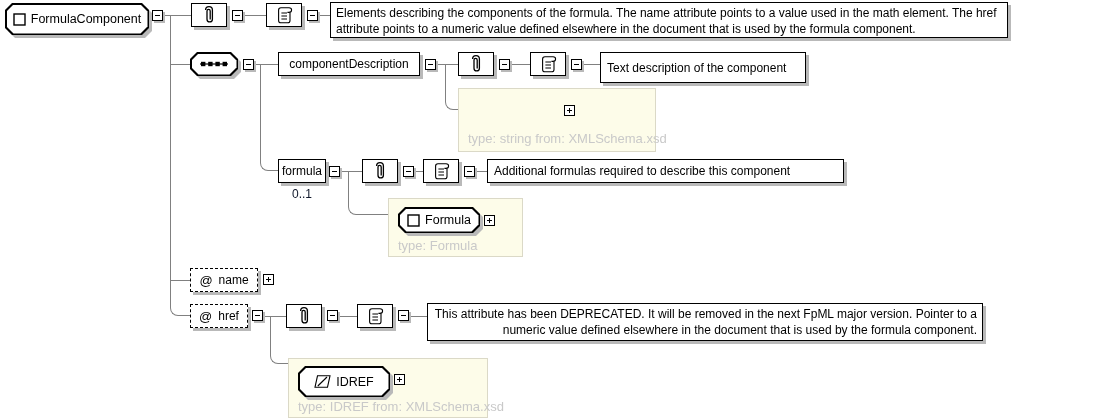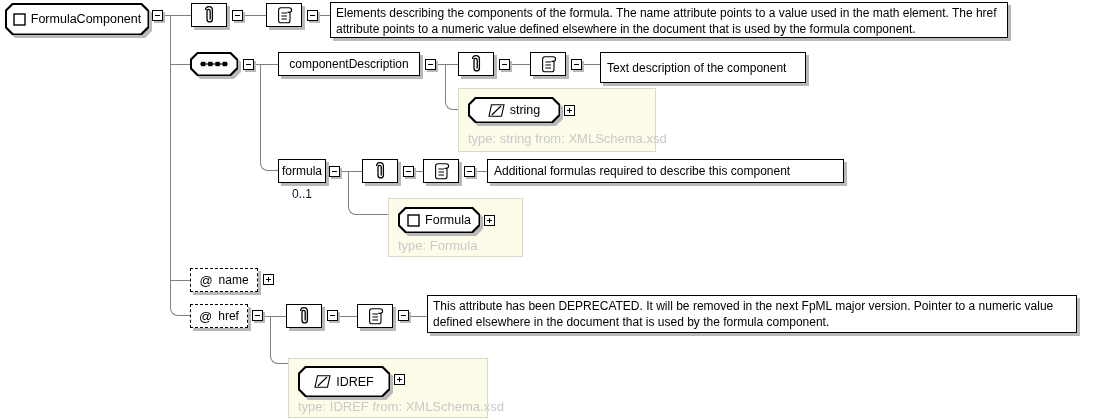--- a/index.html
+++ b/index.html
@@ -169,133 +169,119 @@
         <line x1="5.4" y1="14" x2="11" y2="14" stroke="#000"></line>
       </svg>
     </span>
   </div>
   <div class="pm sh" style="left:571px;top:59px;"></div>
 
   <div class="dbox one" style="left:600px;top:52px;width:206px;height:31px;">
     <span>Text description of the component</span>
   </div>
 
-  <div class="oct" style="left:468px;top:97px;width:92px;height:26px;">
+  <div class="pm plus" style="left:564px;top:105px;"></div>
+  <div class="tnote" style="left:468px;top:131px;">type: string from: XMLSchema.xsd</div>
+
+  <div class="ebox" style="left:278px;top:159px;width:48px;height:24px;">
+    <span>formula</span>
+  </div>
+  <div class="occurs" style="left:278px;top:187px;width:48px;">0..1</div>
+  <div class="pm sh" style="left:329px;top:166px;"></div>
+
+  <div class="ibox" style="left:362px;top:159px;width:36px;height:24px;">
+    <span>
+      <svg width="14" height="20" viewBox="0 0 14 20">
+          <path d="M3.6 5 a3.4 3.4 0 0 1 6.8 0 v9.2 a2.7 2.7 0 0 1 -5.4 0 V6 a1.6 1.6 0 0 1 3.2 0 v8.4" fill="none" stroke="#000" stroke-width="1.3"></path>
+        </svg>
+    </span>
+  </div>
+  <div class="pm sh" style="left:403px;top:166px;"></div>
+
+  <div class="ibox" style="left:423px;top:159px;width:36px;height:24px;">
+    <span>
+      <svg width="17" height="20" viewBox="0 0 17 20">
+        <path d="M5 2.8 h8 c1.5 0 2.6 1 2.6 2.3 c0 1.3 -1.1 2.3 -2.6 2.3 h-1.6" fill="none" stroke="#000" stroke-width="1.1"></path>
+        <path d="M5 2.8 c-1.4 0 -2.4 1 -2.4 2.3 V15.4 c0 1.3 1 2.4 2.4 2.4 h6.6 c1.4 0 2.4 -1.1 2.4 -2.4 V7.4" fill="none" stroke="#000" stroke-width="1.1"></path>
+        <line x1="5.4" y1="8" x2="11" y2="8" stroke="#000"></line>
+        <line x1="5.4" y1="11" x2="11" y2="11" stroke="#000"></line>
+        <line x1="5.4" y1="14" x2="11" y2="14" stroke="#000"></line>
+      </svg>
+    </span>
+  </div>
+  <div class="pm sh" style="left:464px;top:166px;"></div>
+
+  <div class="dbox one" style="left:487px;top:159px;width:357px;height:24px;">
+    <span>Additional formulas required to describe this component</span>
+  </div>
+
+  <div class="oct" style="left:398px;top:207px;width:82px;height:26px;">
+    <div class="sh"></div>
+      <div class="bd"></div>
+      <div class="bg"></div>
+    <div class="ct">
+      <span>
+        <svg width="13" height="13">
+            <rect x="1" y="1" width="11" height="11" fill="#fff" stroke="#000" stroke-width="1.4"></rect>
+          </svg>
+      </span>
+      <span style="font-size:12.5px;">Formula</span>
+    </div>
+  </div>
+  <div class="pm plus" style="left:484px;top:215px;"></div>
+  <div class="tnote" style="left:398px;top:238px;">type: Formula</div>
+
+  <div class="abox" style="left:190px;top:268px;width:68px;height:24px;">
+    <span style="font-size:13px;">@</span>
+    <span>name</span>
+  </div>
+  <div class="pm plus" style="left:263px;top:274px;"></div>
+
+  <div class="abox" style="left:190px;top:304px;width:58px;height:24px;">
+    <span style="font-size:13px;">@</span>
+    <span>href</span>
+  </div>
+  <div class="pm sh" style="left:252px;top:310px;"></div>
+
+  <div class="ibox" style="left:286px;top:304px;width:36px;height:24px;">
+    <span>
+      <svg width="14" height="20" viewBox="0 0 14 20">
+          <path d="M3.6 5 a3.4 3.4 0 0 1 6.8 0 v9.2 a2.7 2.7 0 0 1 -5.4 0 V6 a1.6 1.6 0 0 1 3.2 0 v8.4" fill="none" stroke="#000" stroke-width="1.3"></path>
+        </svg>
+    </span>
+  </div>
+  <div class="pm sh" style="left:327px;top:310px;"></div>
+
+  <div class="ibox" style="left:357px;top:304px;width:36px;height:24px;">
+    <span>
+      <svg width="17" height="20" viewBox="0 0 17 20">
+        <path d="M5 2.8 h8 c1.5 0 2.6 1 2.6 2.3 c0 1.3 -1.1 2.3 -2.6 2.3 h-1.6" fill="none" stroke="#000" stroke-width="1.1"></path>
+        <path d="M5 2.8 c-1.4 0 -2.4 1 -2.4 2.3 V15.4 c0 1.3 1 2.4 2.4 2.4 h6.6 c1.4 0 2.4 -1.1 2.4 -2.4 V7.4" fill="none" stroke="#000" stroke-width="1.1"></path>
+        <line x1="5.4" y1="8" x2="11" y2="8" stroke="#000"></line>
+        <line x1="5.4" y1="11" x2="11" y2="11" stroke="#000"></line>
+        <line x1="5.4" y1="14" x2="11" y2="14" stroke="#000"></line>
+      </svg>
+    </span>
+  </div>
+  <div class="pm sh" style="left:398px;top:310px;"></div>
+
+  <div class="dbox" style="left:427px;top:303px;width:556px;height:38px;text-align:right;">
+    <span>This attribute has been DEPRECATED. It will be removed in the next FpML major version. Pointer to a numeric value defined elsewhere in the document that is used by the formula component.</span>
+  </div>
+
+  <div class="oct" style="left:298px;top:366px;width:92px;height:31px;">
     <div class="sh"></div>
       <div class="bd"></div>
       <div class="bg"></div>
     <div class="ct">
       <span>
         <svg width="17" height="13" viewBox="0 0 17 13">
           <polygon points="3.5,0.8 16,0.8 13.5,12.2 1,12.2" fill="#fff" stroke="#000" stroke-width="1.1"></polygon>
           <line x1="3.8" y1="11" x2="13" y2="2" stroke="#000" stroke-width="1.1"></line>
         </svg>
       </span>
-      <span style="font-size:12.5px;">string</span>
-    </div>
-  </div>
-  <div class="pm plus" style="left:564px;top:105px;"></div>
-  <div class="tnote" style="left:468px;top:131px;">type: string from: XMLSchema.xsd</div>
-
-  <div class="ebox" style="left:278px;top:159px;width:48px;height:24px;">
-    <span>formula</span>
-  </div>
-  <div class="occurs" style="left:278px;top:187px;width:48px;">0..1</div>
-  <div class="pm sh" style="left:329px;top:166px;"></div>
-
-  <div class="ibox" style="left:362px;top:159px;width:36px;height:24px;">
-    <span>
-      <svg width="14" height="20" viewBox="0 0 14 20">
-          <path d="M3.6 5 a3.4 3.4 0 0 1 6.8 0 v9.2 a2.7 2.7 0 0 1 -5.4 0 V6 a1.6 1.6 0 0 1 3.2 0 v8.4" fill="none" stroke="#000" stroke-width="1.3"></path>
-        </svg>
-    </span>
-  </div>
-  <div class="pm sh" style="left:403px;top:166px;"></div>
-
-  <div class="ibox" style="left:423px;top:159px;width:36px;height:24px;">
-    <span>
-      <svg width="17" height="20" viewBox="0 0 17 20">
-        <path d="M5 2.8 h8 c1.5 0 2.6 1 2.6 2.3 c0 1.3 -1.1 2.3 -2.6 2.3 h-1.6" fill="none" stroke="#000" stroke-width="1.1"></path>
-        <path d="M5 2.8 c-1.4 0 -2.4 1 -2.4 2.3 V15.4 c0 1.3 1 2.4 2.4 2.4 h6.6 c1.4 0 2.4 -1.1 2.4 -2.4 V7.4" fill="none" stroke="#000" stroke-width="1.1"></path>
-        <line x1="5.4" y1="8" x2="11" y2="8" stroke="#000"></line>
-        <line x1="5.4" y1="11" x2="11" y2="11" stroke="#000"></line>
-        <line x1="5.4" y1="14" x2="11" y2="14" stroke="#000"></line>
-      </svg>
-    </span>
-  </div>
-  <div class="pm sh" style="left:464px;top:166px;"></div>
-
-  <div class="dbox one" style="left:487px;top:159px;width:357px;height:24px;">
-    <span>Additional formulas required to describe this component</span>
-  </div>
-
-  <div class="oct" style="left:398px;top:207px;width:82px;height:26px;">
-    <div class="sh"></div>
-      <div class="bd"></div>
-      <div class="bg"></div>
-    <div class="ct">
-      <span>
-        <svg width="13" height="13">
-            <rect x="1" y="1" width="11" height="11" fill="#fff" stroke="#000" stroke-width="1.4"></rect>
-          </svg>
-      </span>
-      <span style="font-size:12.5px;">Formula</span>
-    </div>
-  </div>
-  <div class="pm plus" style="left:484px;top:215px;"></div>
-  <div class="tnote" style="left:398px;top:238px;">type: Formula</div>
-
-  <div class="abox" style="left:190px;top:268px;width:68px;height:24px;">
-    <span style="font-size:13px;">@</span>
-    <span>name</span>
-  </div>
-  <div class="pm plus" style="left:263px;top:274px;"></div>
-
-  <div class="abox" style="left:190px;top:304px;width:58px;height:24px;">
-    <span style="font-size:13px;">@</span>
-    <span>href</span>
-  </div>
-  <div class="pm sh" style="left:252px;top:310px;"></div>
-
-  <div class="ibox" style="left:286px;top:304px;width:36px;height:24px;">
-    <span>
-      <svg width="14" height="20" viewBox="0 0 14 20">
-          <path d="M3.6 5 a3.4 3.4 0 0 1 6.8 0 v9.2 a2.7 2.7 0 0 1 -5.4 0 V6 a1.6 1.6 0 0 1 3.2 0 v8.4" fill="none" stroke="#000" stroke-width="1.3"></path>
-        </svg>
-    </span>
-  </div>
-  <div class="pm sh" style="left:327px;top:310px;"></div>
-
-  <div class="ibox" style="left:357px;top:304px;width:36px;height:24px;">
-    <span>
-      <svg width="17" height="20" viewBox="0 0 17 20">
-        <path d="M5 2.8 h8 c1.5 0 2.6 1 2.6 2.3 c0 1.3 -1.1 2.3 -2.6 2.3 h-1.6" fill="none" stroke="#000" stroke-width="1.1"></path>
-        <path d="M5 2.8 c-1.4 0 -2.4 1 -2.4 2.3 V15.4 c0 1.3 1 2.4 2.4 2.4 h6.6 c1.4 0 2.4 -1.1 2.4 -2.4 V7.4" fill="none" stroke="#000" stroke-width="1.1"></path>
-        <line x1="5.4" y1="8" x2="11" y2="8" stroke="#000"></line>
-        <line x1="5.4" y1="11" x2="11" y2="11" stroke="#000"></line>
-        <line x1="5.4" y1="14" x2="11" y2="14" stroke="#000"></line>
-      </svg>
-    </span>
-  </div>
-  <div class="pm sh" style="left:398px;top:310px;"></div>
-
-  <div class="dbox" style="left:427px;top:295px;width:650px;height:38px;">
-    <span>This attribute has been DEPRECATED. It will be removed in the next FpML major version. Pointer to a numeric value defined elsewhere in the document that is used by the formula component.</span>
-  </div>
-
-  <div class="oct" style="left:298px;top:366px;width:92px;height:31px;">
-    <div class="sh"></div>
-      <div class="bd"></div>
-      <div class="bg"></div>
-    <div class="ct">
-      <span>
-        <svg width="17" height="13" viewBox="0 0 17 13">
-          <polygon points="3.5,0.8 16,0.8 13.5,12.2 1,12.2" fill="#fff" stroke="#000" stroke-width="1.1"></polygon>
-          <line x1="3.8" y1="11" x2="13" y2="2" stroke="#000" stroke-width="1.1"></line>
-        </svg>
-      </span>
       <span style="font-size:12.5px;">IDREF</span>
     </div>
   </div>
   <div class="pm plus" style="left:394px;top:374px;"></div>
   <div class="tnote" style="left:298px;top:399px;">type: IDREF from: XMLSchema.xsd</div>
 
 </div>
 
 </body></html>

